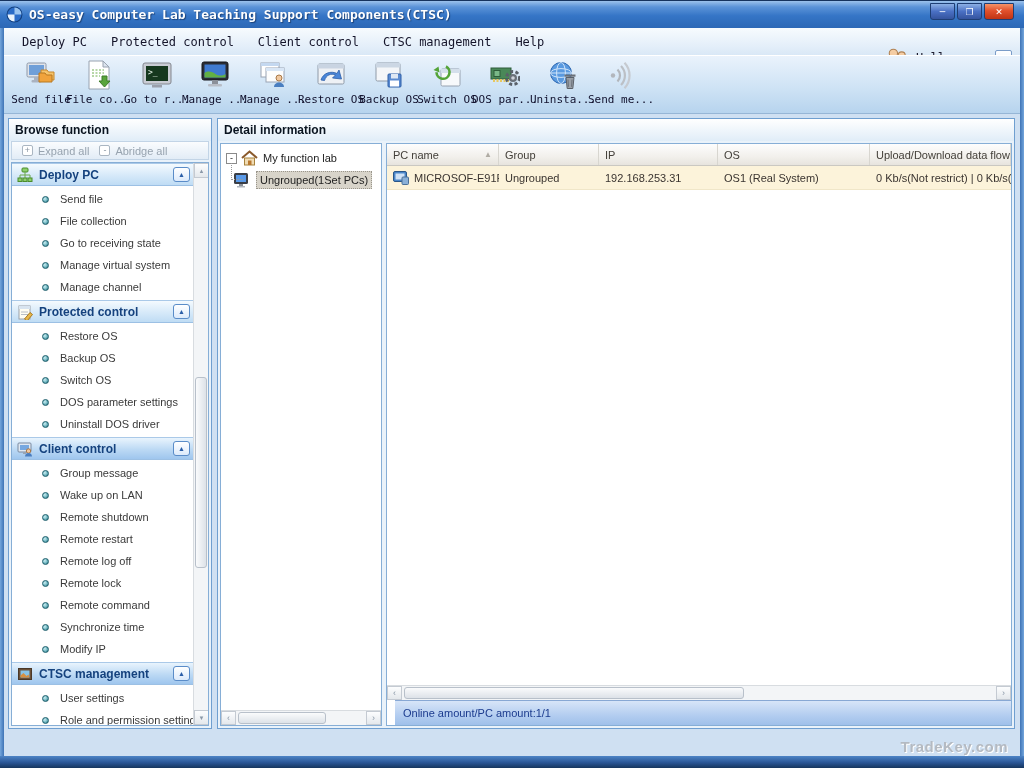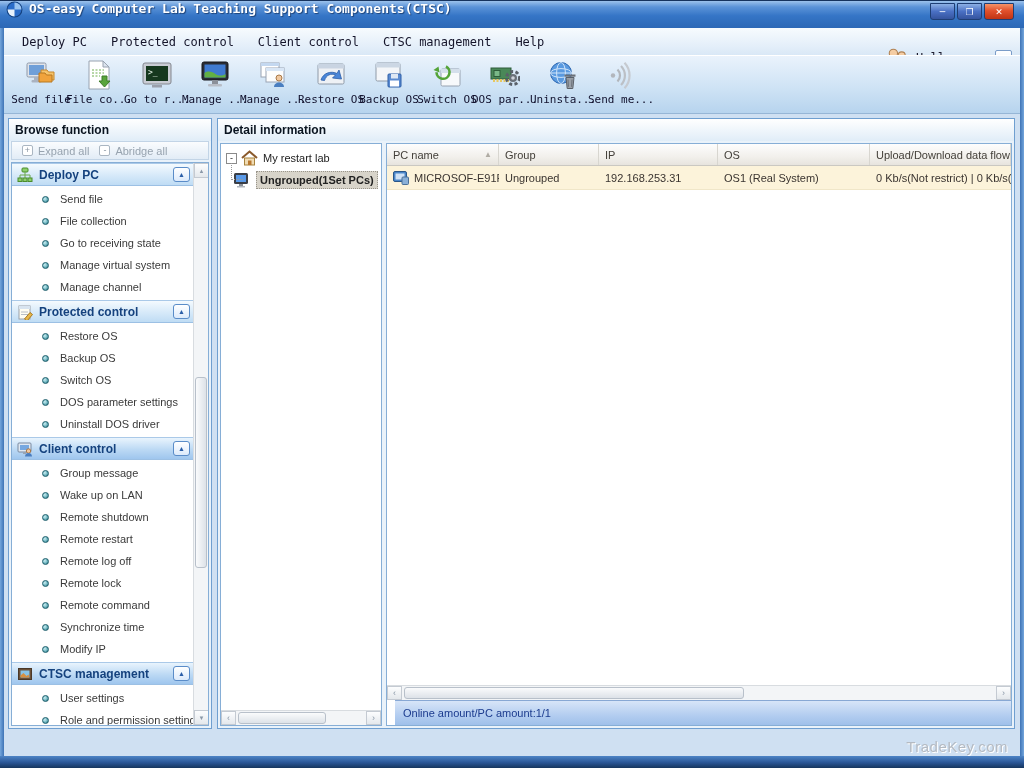--- a/index.html
+++ b/index.html
@@ -2,21 +2,21 @@
 <html><head>
 <meta charset="utf-8">
 <style>
   * { margin:0; padding:0; box-sizing:border-box; }
   html,body { width:1024px; height:768px; overflow:hidden; }
   body { position:relative; background:#cfe0f2; font-family:"Liberation Sans",sans-serif; -webkit-font-smoothing:antialiased; }
 
   
   .titlebar { position:absolute; left:0; top:0; width:1024px; height:28px;
     background:linear-gradient(180deg,#9cc2ec 0%,#5b93d8 22%,#3575c6 55%,#2c68b6 100%);
-    border-top:1px solid #16335e; display:flex; padding-left:6px; }
+    border-top:1px solid #16335e; display:flex; align-items:center; padding-left:6px; }
   .title-text { color:#fff; font-family:"DejaVu Sans Mono",monospace; font-weight:bold; font-size:13px;
     margin-left:6px; text-shadow:1px 1px 1px #1c4278; white-space:nowrap; }
   .winbtns { position:absolute; right:10px; top:2px; display:flex; }
   .wb { width:25px; height:17px; margin-left:2px; border-radius:0 0 3px 3px; border:1px solid #1e3e74;
     color:#fff; font-size:9px; font-weight:bold; display:flex; align-items:center; justify-content:center;
     font-family:"DejaVu Sans",sans-serif; }
   .wb.bluish { background:linear-gradient(180deg,#8cb0e4 0%,#4a70c4 50%,#35549e 100%); }
   .wb.close  { background:linear-gradient(180deg,#f49268 0%,#e1512c 45%,#c03414 100%); width:30px; }
 
   .menubar { position:absolute; left:4px; top:28px; width:1016px; height:27px;
@@ -36,21 +36,21 @@
   .tool { width:58px; height:52px; display:flex; flex-direction:column; align-items:center; justify-content:flex-start; }
   .tool .ticon { height:30px; display:flex; align-items:center; justify-content:center; }
   .tool .tlabel { font-family:"DejaVu Sans Mono",monospace; font-size:11px; color:#10102c; white-space:nowrap; margin-top:3px; }
 
   
   .frame-left,.frame-right { position:absolute; top:28px; width:4px; height:740px;
     background:linear-gradient(90deg,#74a6dc,#3f74b6); }
   .frame-left{left:0;} .frame-right{right:0; background:linear-gradient(90deg,#3f74b6,#74a6dc);}
   .frame-bottom { position:absolute; left:0; top:756px; width:1024px; height:12px;
     background:linear-gradient(180deg,#4d84c6 0%,#2a5696 55%,#16365e 100%); }
-  .watermark { position:absolute; right:16px; top:738px; font-size:15px; font-weight:normal;
+  .watermark { position:absolute; right:16px; top:738px; font-size:15px; font-weight:bold;
     color:#b4bac2; text-shadow:1px 1px 0 #ffffff; letter-spacing:0.5px; }
 
   
   .panel { position:absolute; top:118px; height:611px; border:1px solid #6f9fd0; background:#e9f2fa;
     display:flex; flex-direction:column; }
   .panel.left  { left:8px;  width:204px; }
   .panel.right { left:217px; width:798px; }
   .panel-head { height:22px; background:linear-gradient(180deg,#ffffff,#e0edf8);
     font-size:12px; font-weight:bold; color:#0a1420; display:flex; align-items:center; padding-left:6px; }
 
@@ -87,21 +87,21 @@
   .vthumb { position:absolute; left:1px; width:12px; top:38%; height:34%;
     background:linear-gradient(90deg,#fafbfc,#dde2e8); border:1px solid #b8c0ca; border-radius:3px; }
 
   
   .detail-body { flex:1; position:relative; }
   .treebox { position:absolute; left:2px; top:2px; width:162px; bottom:2px; border:1px solid #86aed6; background:#fff; overflow:hidden; }
   .tree-row { display:flex; align-items:center; height:22px; font-size:11px; color:#222; }
   .tree-root { padding-left:5px; margin-top:3px; }
   .expander { width:11px; height:11px; border:1px solid #8a8a8a; background:#fff; font-size:9px; line-height:9px;
     color:#222; display:flex; align-items:center; justify-content:center; margin-right:4px; flex:0 0 auto; }
-  .tree-child { padding-left:12px; position:relative;font-weight:bold; }
+  .tree-child { padding-left:12px; position:relative; }
   .tree-connector { position:absolute; left:10px; top:-6px; width:12px; height:17px;
     border-left:1px dotted #9a9a9a; border-bottom:1px dotted #9a9a9a; }
   .tree-label { margin-left:5px; white-space:nowrap; }
   .tree-label.selected { background:#d8d4ca; padding:2px 3px; border:1px dotted #9a968c; }
 
   .tablebox { position:absolute; left:168px; top:2px; right:2px; bottom:2px; border:1px solid #86aed6;
     background:#fff; display:flex; flex-direction:column; overflow:hidden; }
   .thead { height:22px; display:flex; background:linear-gradient(180deg,#fdfdfd 0%,#f2f0ec 60%,#e7e4de 100%);
     border-bottom:1px solid #cac8c2; flex:0 0 auto; }
   .th { font-size:11px; color:#44403a; display:flex; align-items:center; padding:0 6px;
@@ -502,21 +502,21 @@
     <div class="treebox">
       <div class="tree-row tree-root">
         <span class="expander">-</span>
         <span>
           <svg width="17" height="16" viewBox="0 0 17 16">
               <path d="M1 8L8.5 1.5 16 8" fill="none" stroke="#8a5a2c" stroke-width="2"></path>
               <rect x="3.5" y="8" width="10" height="7" fill="#f0dcb4" stroke="#a8823c"></rect>
               <rect x="7" y="10.5" width="3.5" height="4.5" fill="#b87830"></rect>
             </svg>
         </span>
-        <span class="tree-label">My restart lab</span>
+        <span class="tree-label">My function lab</span>
       </div>
       <div class="tree-row tree-child">
         <span class="tree-connector"></span>
         <span>
           <svg width="18" height="17" viewBox="0 0 18 17">
               <rect x="1" y="1" width="14" height="11" rx="1.5" fill="#3a3e46"></rect>
               <rect x="3" y="3" width="10" height="7" fill="#5a9ae8"></rect>
               <rect x="6" y="12" width="4" height="2" fill="#8a9098"></rect>
               <rect x="4" y="14" width="8" height="1.5" fill="#b0b6be"></rect>
             </svg>

